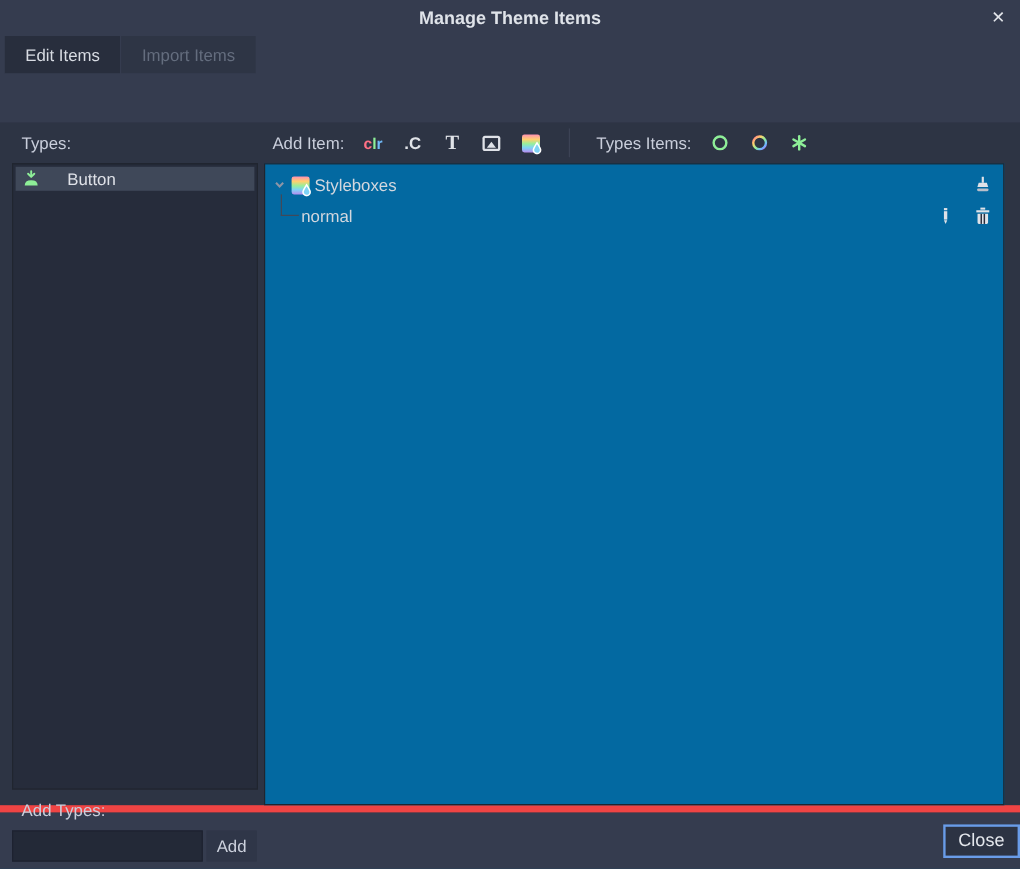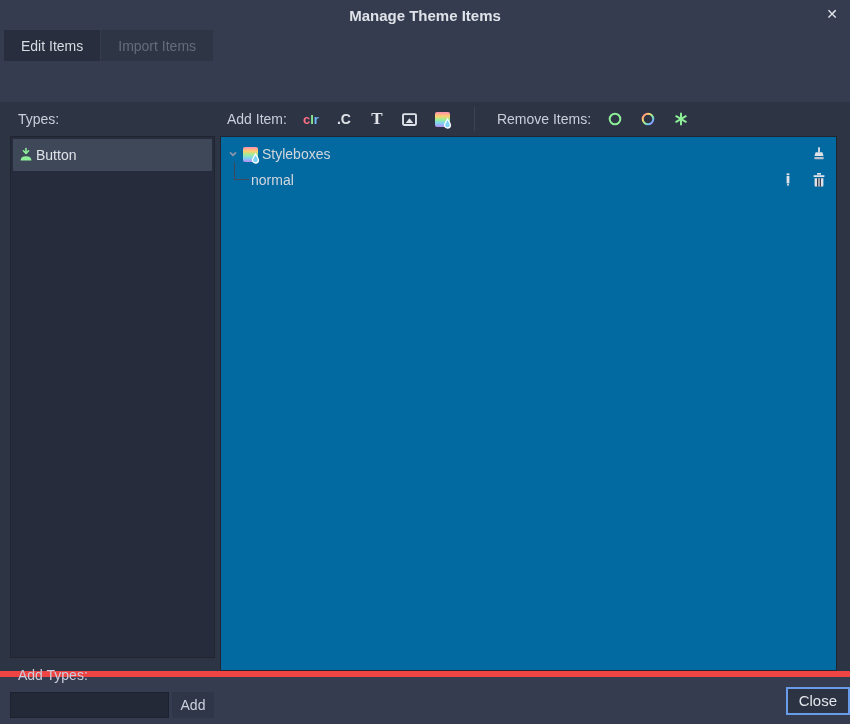--- a/index.html
+++ b/index.html
@@ -35,21 +35,21 @@
   .clr-c { color:#ff7085; } .clr-l { color:#8eef98; } .clr-r { color:#70bafa; }
   .const-icon { font-weight:bold; font-size:14px; color:#e0e3e8; }
   .font-icon { font-family:"Liberation Serif", serif; font-weight:bold; font-size:17px; color:#e0e3e8; }
 
   .stylebox-chip { position:relative; width:15px; height:15px; border-radius:2px;
     background:linear-gradient(180deg,#ff8fb1 0%,#ffcf6f 28%,#97ef9b 52%,#7ed3f6 74%,#b78df0 100%); }
   .stylebox-chip svg { position:absolute; right:-2px; bottom:-2px; }
 
   
   .left-panel { position:absolute; left:10px; top:34px; width:205px; height:522px; background:#262c3b; border:1px solid #20252f; }
-  .list-row { margin:2px; height:32px; display:flex; align-items:center; gap:2px; padding:0 5px; font-size:14px; color:#dfe2e8; cursor:pointer; }
+  .list-row { margin:2px; height:20px; display:flex; align-items:center; gap:22px; padding:0 5px; font-size:14px; color:#dfe2e8; cursor:pointer; }
   .list-row.selected { background:#3f4859; }
 
   .add-type-label { position:absolute; left:18px; top:565px; font-size:14px; color:#c9cedb; }
   .add-type-input { position:absolute; left:10px; top:590px; width:159px; height:26px; background:#232937; border:1px solid #1d2230; color:#dfe2e8; font-size:14px; font-family:"Liberation Sans",sans-serif; padding:0 6px; outline:none; }
   .add-btn { position:absolute; left:172px; top:590px; width:42px; height:26px; background:#2f3648; border:none; color:#ccd1dd; font-size:14px; font-family:"Liberation Sans",sans-serif; cursor:pointer; }
 
   .tree-panel { position:absolute; left:220px; top:34px; right:13px; bottom:0; background:#0369a1; border:1px solid #20252f; padding-top:4px; }
   .tree-row { position:relative; height:26px; display:flex; align-items:center; font-size:14px; color:#d3d7de; }
   .tree-row .chevron { margin-left:6px; width:12px; height:12px; display:flex; align-items:center; justify-content:center; cursor:pointer; }
   .tree-row .row-label { margin-left:4px; }
@@ -106,21 +106,21 @@
       <span class="icon-btn">
         <span class="stylebox-chip">
           <svg width="9" height="11" viewBox="0 0 9 11">
             <path d="M4.5 1 C6 3.5 7.5 5.5 7.5 7 a3 3 0 0 1 -6 0 C1.5 5.5 3 3.5 4.5 1 Z" fill="#7ed3f6" stroke="#ffffff" stroke-width="1.3"></path>
           </svg>
         </span>
       </span>
 
       <span class="tool-sep"></span>
 
-      <span class="tlabel">Remove Items:</span>
+      <span class="tlabel">Types Items:</span>
 
       <span class="icon-btn">
         <svg width="16" height="16" viewBox="0 0 16 16">
           <circle cx="8" cy="8" r="5.3" fill="none" stroke="#8eef98" stroke-width="2"></circle>
         </svg>
       </span>
 
       <span class="icon-btn">
         <svg width="16" height="16" viewBox="0 0 16 16">
           <defs>

